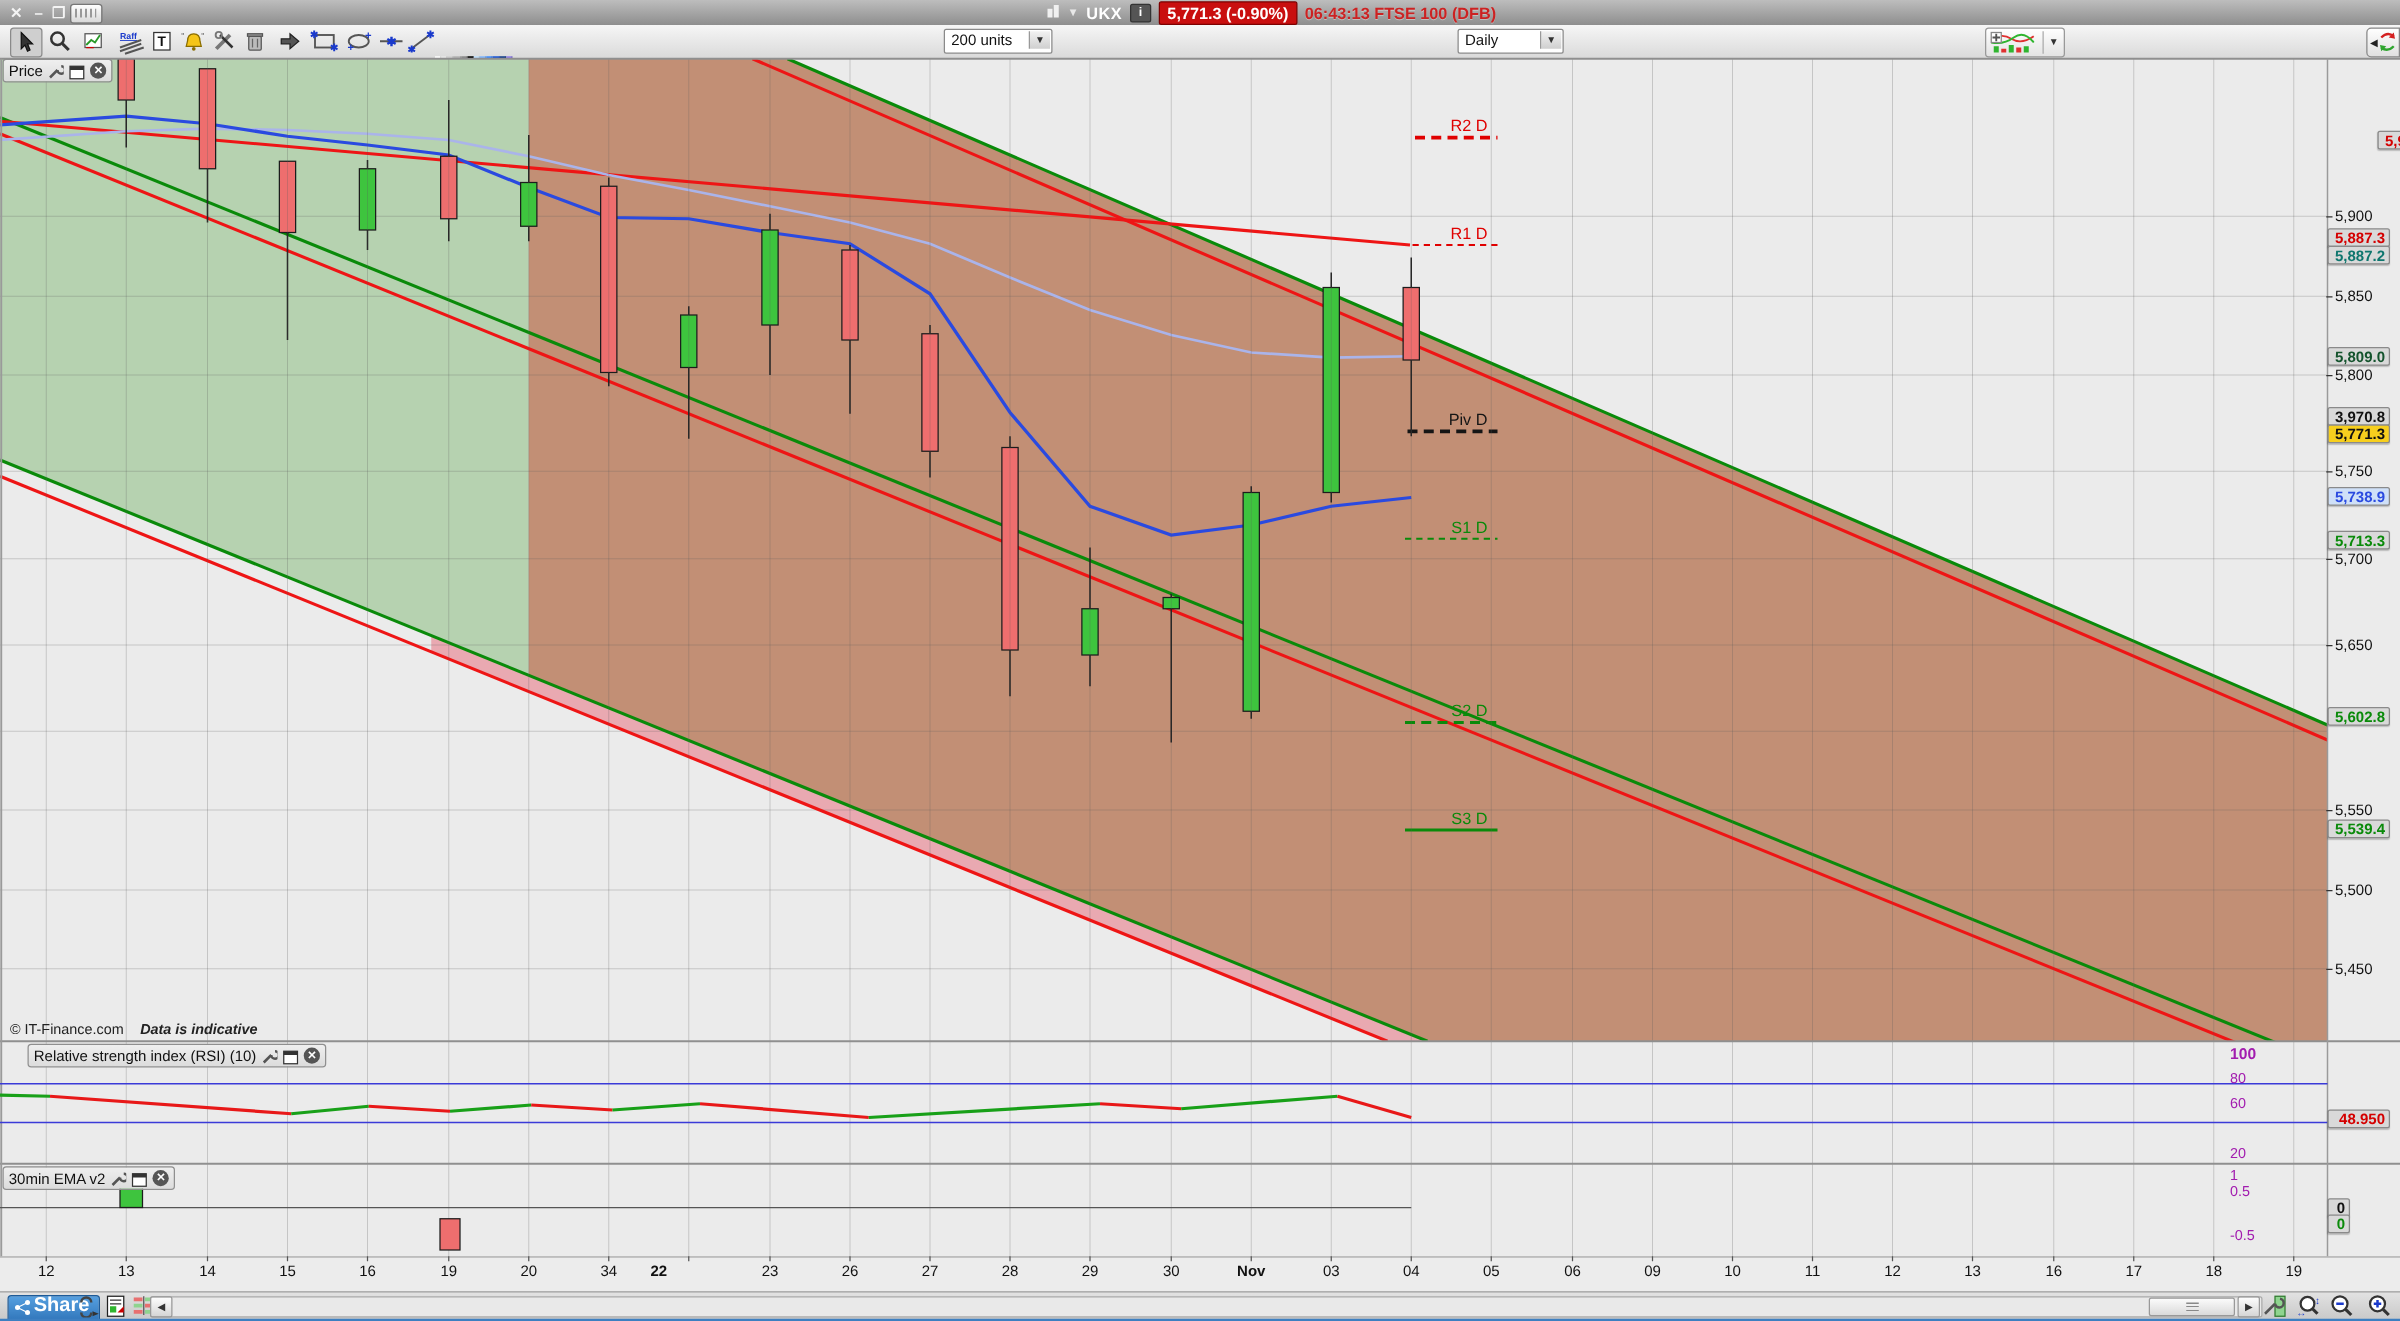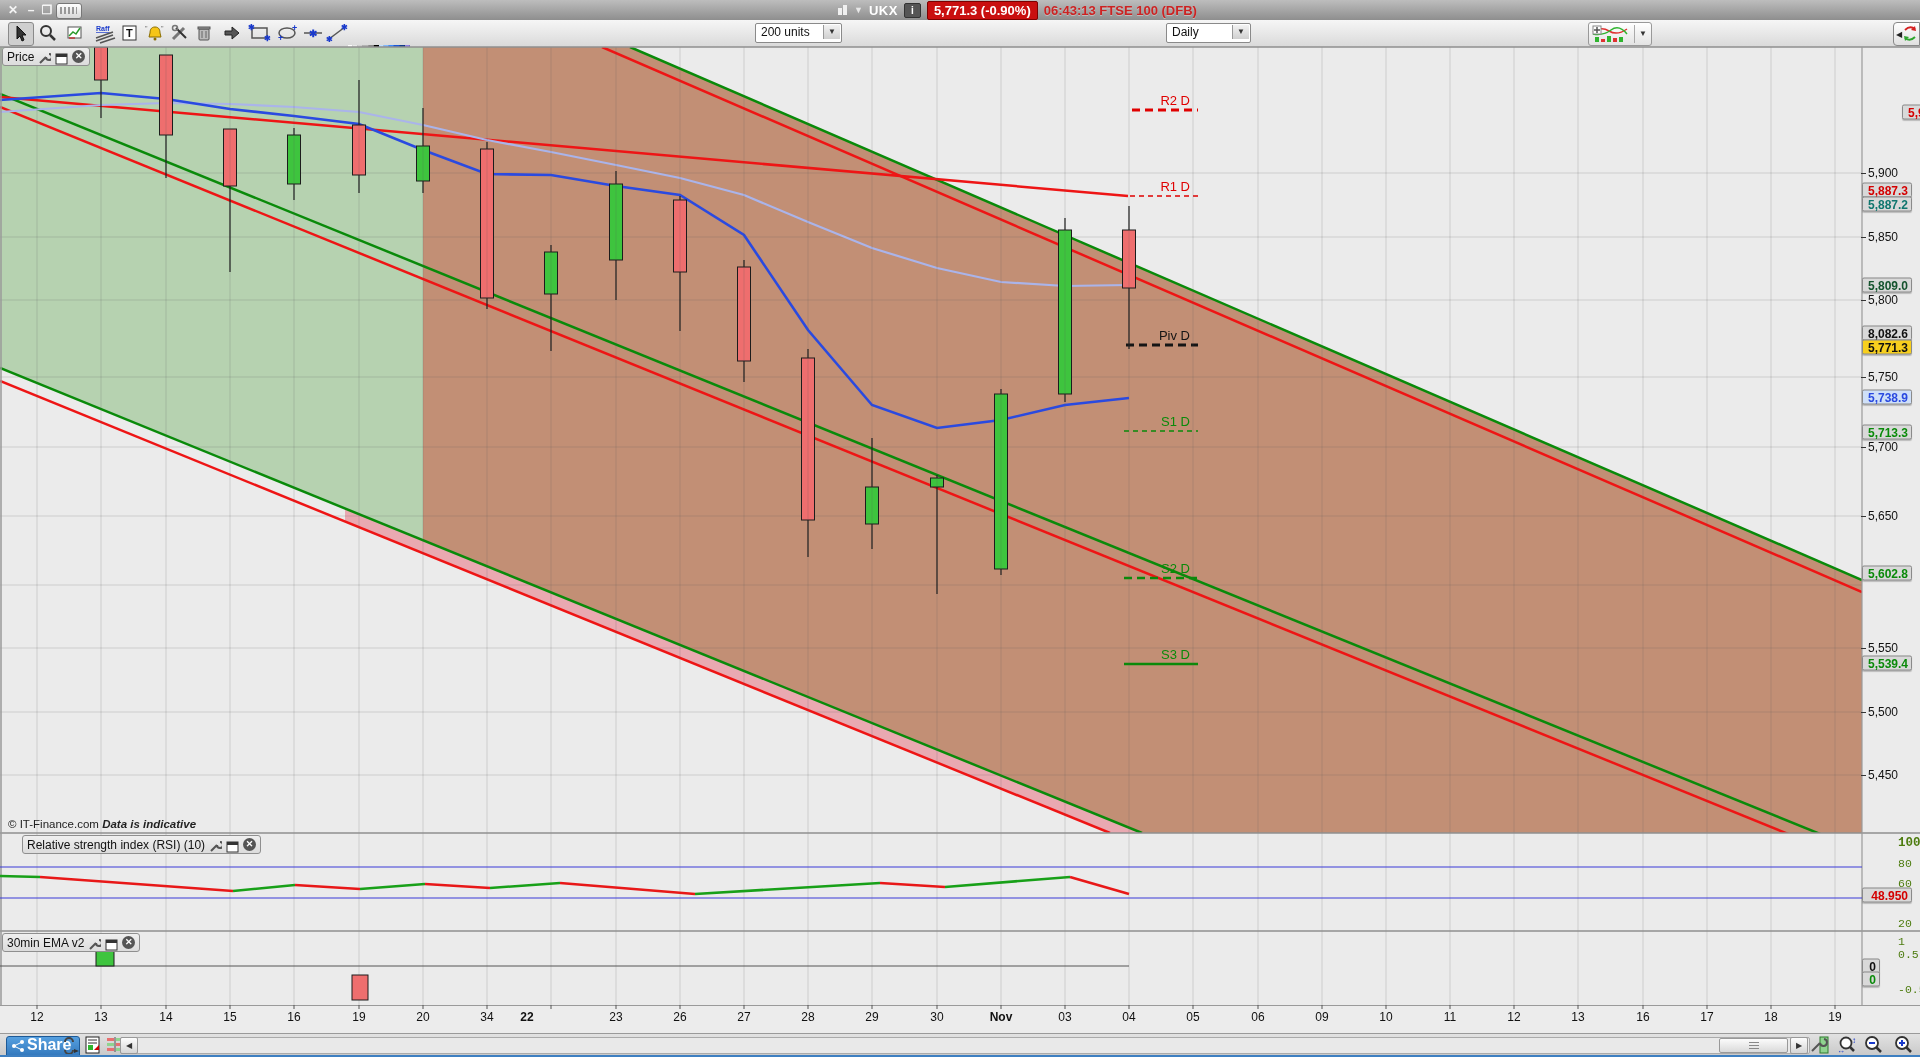--- a/index.html
+++ b/index.html
@@ -53,24 +53,24 @@
   
   .ytick{position:absolute;left:1868px;font-size:12px;color:#111;transform:translateY(-50%);}
   .ytick-dash{position:absolute;left:1861px;width:5px;height:1px;background:#333;}
   .badge{position:absolute;left:1862px;min-width:50px;box-sizing:border-box;
     border:1px solid #8a8a8a;border-radius:2px;font-size:12px;font-weight:bold;
     padding:0 3px 0 3px;height:15px;line-height:14px;transform:translateY(-50%);
     text-align:right;box-shadow:0 1px 1px rgba(0,0,0,.2);}
   .xtick{position:absolute;top:1010px;font-size:12px;color:#111;transform:translateX(-50%);}
   .xtick.bold{font-weight:bold;}
   .pivot-lbl{position:absolute;font-size:13px;transform:translate(-100%,-100%);white-space:nowrap;}
-  .rsitick{position:absolute;left:1898px;font-size:11.5px;color:#4d7c0f;transform:translateY(-50%);font-family:Liberation Mono, monospace;}
+  .rsitick{position:absolute;left:1784px;font-size:11.5px;color:#a21caf;transform:translateY(-50%);}
   .rsitick.bold{font-weight:bold;font-size:12.5px;}
   #copyright{left:8px;top:818px;font-size:11.5px;color:#222;z-index:4;}
-  #copyright .note{font-style:italic;font-weight:bold;margin-left:0;text-align:right;}
+  #copyright .note{font-style:italic;font-weight:bold;margin-left:10px;text-align:right;}
   
   #xaxis-strip{left:0;top:1005px;width:1920px;height:28px;background:#ececec;
     border-top:1px solid #9a9a9a;}
   #bottombar{left:0;top:1033px;width:1920px;height:24px;
     background:linear-gradient(#e2e2e2,#c6c6c6);border-top:1px solid #9a9a9a;}
   #bottomline{left:0;top:1055px;width:1920px;height:2px;background:#3d7fc1;}
   #share-btn{left:6px;top:1036px;height:17px;background:linear-gradient(#56a0e0,#2e73b8);
     border:1px solid #1d5a97;border-radius:3px;color:#fff;font-size:16px;font-weight:bold;
     padding:0 8px 4px 20px;line-height:16px;}
   #share-btn svg{position:absolute;left:4px;top:2px;}
@@ -520,21 +520,21 @@
       <div class="ytick" style="top:648px;">5,550</div>
       <div class="ytick-dash" style="top:648px;"></div>
       <div class="ytick" style="top:712px;">5,500</div>
       <div class="ytick-dash" style="top:712px;"></div>
       <div class="ytick" style="top:775px;">5,450</div>
       <div class="ytick-dash" style="top:775px;"></div>
       <div class="badge" style="top:112px;color:#d40000;background:#d9d9d9;margin-left:40px;">5,950.6</div>
       <div class="badge" style="top:190px;color:#d40000;background:#d9d9d9;">5,887.3</div>
       <div class="badge" style="top:204px;color:#0f766e;background:#d9d9d9;">5,887.2</div>
       <div class="badge" style="top:285px;color:#14532d;background:#d9d9d9;">5,809.0</div>
-      <div class="badge" style="top:333px;color:#111111;background:#d9d9d9;">8,082.6</div>
+      <div class="badge" style="top:333px;color:#111111;background:#d9d9d9;">3,970.8</div>
       <div class="badge" style="top:347px;color:#111111;background:#f7cf1e;">5,771.3</div>
       <div class="badge" style="top:397px;color:#2a4ae0;background:#cfe0f8;">5,738.9</div>
       <div class="badge" style="top:432px;color:#0a8a0a;background:#d9d9d9;">5,713.3</div>
       <div class="badge" style="top:573px;color:#0a8a0a;background:#d9d9d9;">5,602.8</div>
       <div class="badge" style="top:663px;color:#0a8a0a;background:#d9d9d9;">5,539.4</div>
       <div class="pivot-lbl" style="left:1190px;top:108px;color:#e00000;">R2 D</div>
       <div class="pivot-lbl" style="left:1190px;top:194px;color:#e00000;">R1 D</div>
       <div class="pivot-lbl" style="left:1190px;top:343px;color:#151515;">Piv D</div>
       <div class="pivot-lbl" style="left:1190px;top:429px;color:#0a8a0a;">S1 D</div>
       <div class="pivot-lbl" style="left:1190px;top:576px;color:#0a8a0a;">S2 D</div>

